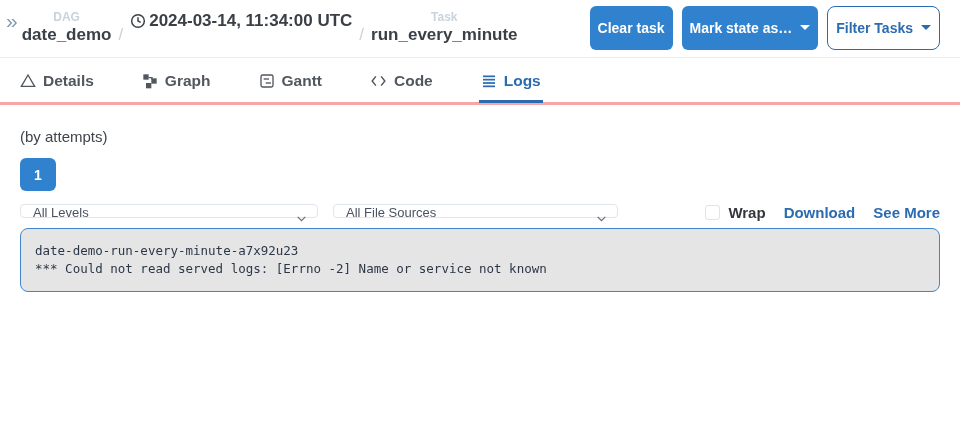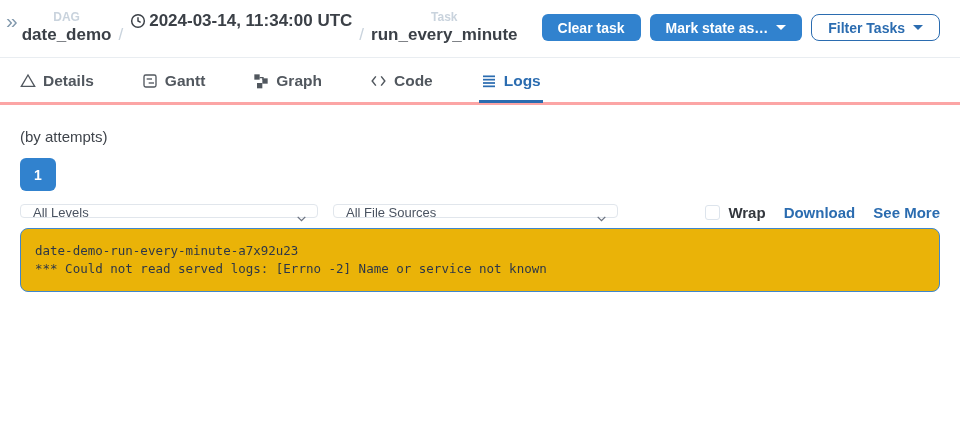--- a/index.html
+++ b/index.html
@@ -15,22 +15,22 @@
   .crumb { display:flex; flex-direction:column; justify-content:flex-start;text-align:center; }
   .crumb-label { font-size:12px; font-weight:700; color:#c9d3dd; line-height:14px; }
   .crumb-value-row { display:flex; align-items:center; gap:2px; }
   .crumb-value { font-size:17px; font-weight:700; color:#3b4047; line-height:22px;
     white-space:nowrap; }
   .crumb-sep { font-size:17px; color:#c9d3dd; font-weight:400;
     align-self:flex-end; padding:0 7px; line-height:22px; }
   .clock-icon { width:16px; height:16px; display:inline-block; margin-right:1px; }
 
   .header-actions { margin-left:auto; display:flex; align-items:center; gap:9px; }
-  .btn { height:27px; border:none; border-radius:6px; font-weight:700; font-size:14px;
-    padding:0 16px; cursor:pointer; display:flex; align-items:center; gap:8px;
+  .btn { height:44px; border:none; border-radius:6px; font-weight:700; font-size:14px;
+    padding:0 8px; cursor:pointer; display:flex; align-items:center; gap:8px;
     font-family:inherit; }
   .btn-solid { background:#3182ce; color:#fff; }
   .btn-outline { background:#fff; color:#2b6cb0; border:1.5px solid #2b6cb0;
     border-radius:8px; }
   .caret { width:0; height:0; border-left:5px solid transparent;
     border-right:5px solid transparent; border-top:5px solid currentColor;
     display:inline-block; }
 
   
   .tabbar { display:flex; gap:44px; padding:12px 0 0 18px;
@@ -59,21 +59,21 @@
   .select-chevron { position:absolute; right:10px; top:9px; pointer-events:none; }
 
   .right-tools { margin-left:auto; display:flex; align-items:center; }
   .checkbox { width:15px; height:15px; border:1.5px solid #dde4ec; border-radius:3px;
     background:#fff; cursor:pointer; }
   .wrap-label { font-size:15px; font-weight:700; color:#33373d; margin-left:8px;
     cursor:pointer; }
   .log-link { font-size:15px; font-weight:700; color:#2b6cb0; margin-left:18px;
     text-decoration:none; cursor:pointer;text-align:center; }
 
-  .log-box { margin-top:7px; background:#eab308; border:1px solid #3f87cd;
+  .log-box { margin-top:7px; background:#e5e5e5; border:1px solid #3f87cd;
     border-radius:8px; padding:13px 14px; }
   .log-line { font-family:"DejaVu Sans Mono","Liberation Mono",monospace;
     font-size:12.5px; color:#2d3748; line-height:18px; white-space:pre; }
 </style>
 </head>
 <body>
 
 <div class="header">
   <span class="expand-toggle">»</span>
 
@@ -117,35 +117,35 @@
 </div>
 
 <div class="tabbar">
   <div class="tab">
     <svg width="16" height="16" viewBox="0 0 24 24" fill="none" stroke="#51575e" stroke-width="2">
       <path d="M12 3 L22 20 L2 20 Z"></path>
     </svg>
     <span>Details</span>
   </div>
   <div class="tab">
-    <svg width="16" height="16" viewBox="0 0 24 24" fill="none" stroke="#51575e" stroke-width="2">
-      <rect x="3" y="3" width="18" height="18" rx="2.5"></rect>
-      <line x1="7" y1="9" x2="15" y2="9"></line>
-        <line x1="10" y1="15" x2="18" y2="15"></line>
-    </svg>
-    <span>Gantt</span>
-  </div>
-  <div class="tab">
     <svg width="16" height="16" viewBox="0 0 24 24" fill="#51575e">
       <rect x="2" y="2" width="8" height="8"></rect>
         <rect x="14" y="8" width="8" height="8"></rect>
       <rect x="6" y="15" width="8" height="8"></rect>
       <path d="M10 6h6v4h-2V8h-4zM10 19h-1v-4h2v2h-1z"></path>
     </svg>
     <span>Graph</span>
+  </div>
+  <div class="tab">
+    <svg width="16" height="16" viewBox="0 0 24 24" fill="none" stroke="#51575e" stroke-width="2">
+      <rect x="3" y="3" width="18" height="18" rx="2.5"></rect>
+      <line x1="7" y1="9" x2="15" y2="9"></line>
+        <line x1="10" y1="15" x2="18" y2="15"></line>
+    </svg>
+    <span>Gantt</span>
   </div>
   <div class="tab">
     <svg width="17" height="16" viewBox="0 0 24 24" fill="none" stroke="#51575e" stroke-width="2.2">
       <polyline points="8 5 2.5 12 8 19"></polyline>
         <polyline points="16 5 21.5 12 16 19"></polyline>
     </svg>
     <span>Code</span>
   </div>
   <div class="tab active">
     <svg width="16" height="16" viewBox="0 0 24 24" fill="none" stroke="#2b6cb0" stroke-width="2.6">

